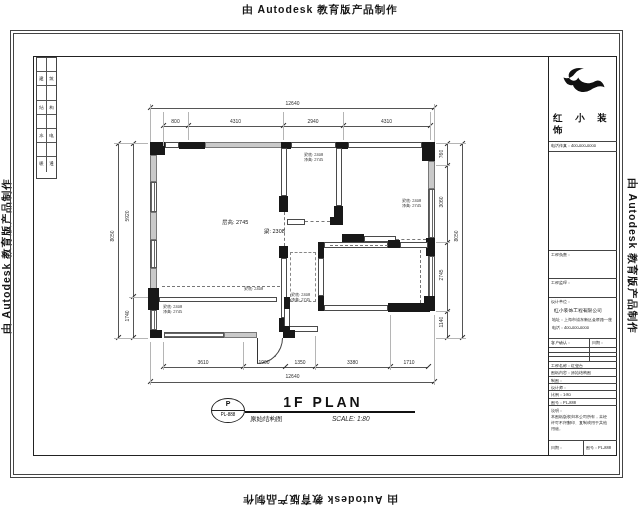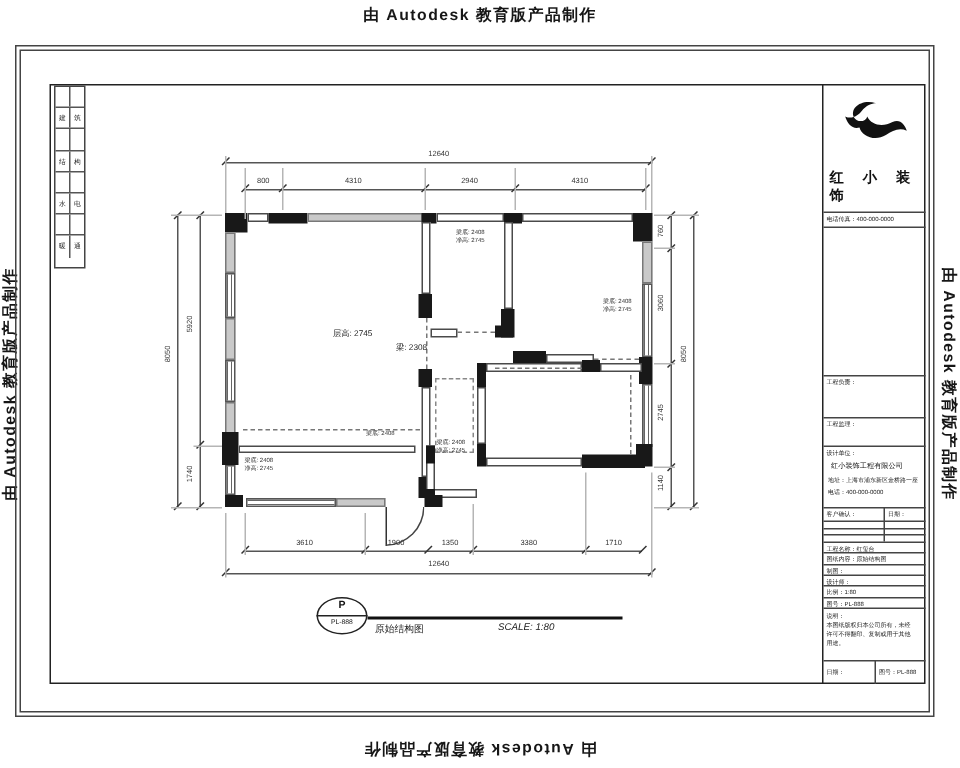--- a/index.html
+++ b/index.html
@@ -307,17 +307,18 @@
   <div class="ext-v" style="left:243px;top:342px;height:28px;"></div>
   <div class="ext-v" style="left:315px;top:336px;height:34px;"></div>
   <div class="ext-v" style="left:390px;top:315px;height:55px;"></div>
   <div class="ext-v" style="left:150px;top:342px;height:43px;"></div>
   <div class="ext-v" style="left:434px;top:315px;height:70px;"></div>
 
   <div id="bubble"></div>
   <div id="bubble-mid"></div>
   <div class="abs" style="left:211px;top:400px;width:34px;text-align:center;font-size:7px;font-weight:bold;">P</div>
   <div class="abs" style="left:211px;top:412px;width:34px;text-align:center;font-size:4.5px;">PL-888</div>
+  <div id="ptitle">1F PLAN</div>
   <div id="punder"></div>
   <div id="psub">原始结构图</div>
   <div id="pscale">SCALE: 1:80</div>
 
 </div>
 
 </body></html>

